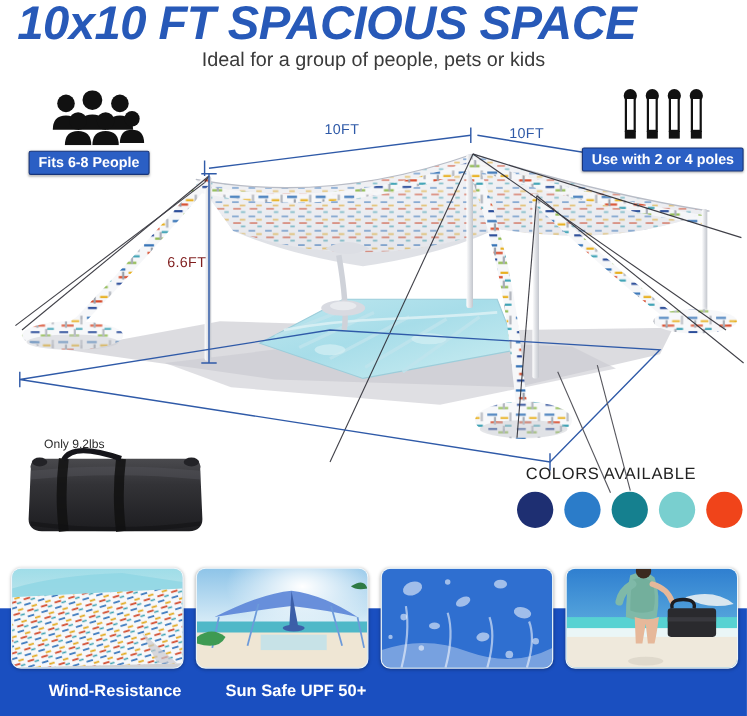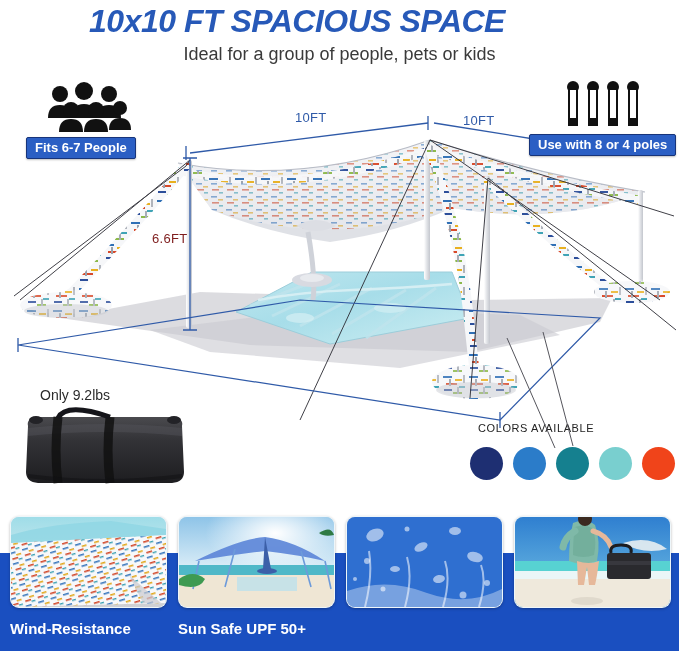--- a/index.html
+++ b/index.html
@@ -8,21 +8,21 @@
     background:#ffffff;
     font-family:"Liberation Sans",sans-serif;
     overflow:hidden;position:relative;
   }
   #stage{position:absolute;inset:0;width:679px;height:651px;overflow:hidden;background:#fff;}
 
   
   .title{
     position:absolute;left:0;top:2px;width:594px;text-align:center;
     font-family:"Liberation Sans",sans-serif;
-    font-size:32px;font-weight:bold;font-style:italic;
+    font-size:43px;font-weight:bold;font-style:italic;
     color:#2759b8;letter-spacing:-0.5px;line-height:38px;
     white-space:nowrap;
   }
   .subtitle{
     position:absolute;left:0;top:43px;width:679px;text-align:center;
     font-size:18px;font-weight:normal;color:#3a3a3a;line-height:22px;
     white-space:nowrap;
   }
 
   
@@ -43,49 +43,49 @@
   .dim{
     position:absolute;color:#2f5aa8;font-size:13px;font-weight:normal;
     white-space:nowrap;letter-spacing:.3px;
   }
   #dim-top-left{left:295px;top:110px;}
   #dim-top-right{left:463px;top:113px;}
   #dim-height{left:152px;top:231px;}
 
   
   #weight-label{
-    position:absolute;left:40px;top:387px;
-    font-size:14px;color:#2b2b2b;white-space:nowrap;
+    position:absolute;left:40px;top:398px;
+    font-size:11px;color:#2b2b2b;white-space:nowrap;
   }
 
   
   #colors-title{
     position:absolute;left:478px;top:422px;
-    font-size:11px;font-weight:normal;color:#222;letter-spacing:.6px;
+    font-size:15px;font-weight:normal;color:#222;letter-spacing:.6px;
     white-space:nowrap;
   }
   #swatches{position:absolute;left:470px;top:447px;width:200px;height:34px;}
   .swatch{
     position:absolute;top:0;width:33px;height:33px;border-radius:50%;
   }
 
   
   #bottom-band{
     position:absolute;left:0;top:553px;width:679px;height:98px;
     background:#1a4fc0;
   }
   .feat{position:absolute;top:516px;width:155px;}
   .feat-card{
     position:relative;width:155px;height:90px;border-radius:9px;
     overflow:hidden;background:#bcd9ea;
     box-shadow:0 1px 3px rgba(0,0,0,.28);
     border:1px solid rgba(255,255,255,.75);
   }
   .feat-label{
-    position:absolute;top:104px;left:0;width:155px;text-align:left;
+    position:absolute;top:104px;left:0;width:155px;text-align:right;
     color:#ffffff;font-size:15px;font-weight:bold;white-space:nowrap;
   }
   #feat-0{left:10px;} #feat-1{left:178px;}
   #feat-2{left:346px;} #feat-3{left:514px;}
 </style>
 </head>
 <body>
 
 <div id="stage">
 
@@ -230,39 +230,39 @@
       <circle cx="69" cy="12" r="8"></circle>
         <path d="M57,36 q0,-13 12,-13 q12,0 12,13 z"></path>
       <circle cx="31" cy="28" r="8"></circle>
         <path d="M19,50 q0,-13 12,-13 q12,0 12,13 z"></path>
       <circle cx="56" cy="28" r="8"></circle>
         <path d="M44,50 q0,-13 12,-13 q12,0 12,13 z"></path>
       <circle cx="80" cy="26" r="7"></circle>
         <path d="M69,48 q0,-12 11,-12 q11,0 11,12 z"></path>
     </g>
   </svg>
-  <div class="badge" id="badge-people" style="background: rgb(43, 95, 196);">Fits 6-7 People</div>
+  <div class="badge" id="badge-people" style="background: rgb(43, 95, 196);">Fits 6-8 People</div>
 
   <svg class="icon-poles" viewBox="0 0 80 50">
     <g>
       <circle cx="10" cy="7" r="6" fill="#111"></circle>
       <rect x="6" y="9" width="8" height="30" fill="#fff" stroke="#111" stroke-width="2"></rect>
       <rect x="5" y="39" width="10" height="7" fill="#111"></rect>
       <circle cx="30" cy="7" r="6" fill="#111"></circle>
       <rect x="26" y="9" width="8" height="30" fill="#fff" stroke="#111" stroke-width="2"></rect>
       <rect x="25" y="39" width="10" height="7" fill="#111"></rect>
       <circle cx="50" cy="7" r="6" fill="#111"></circle>
       <rect x="46" y="9" width="8" height="30" fill="#fff" stroke="#111" stroke-width="2"></rect>
       <rect x="45" y="39" width="10" height="7" fill="#111"></rect>
       <circle cx="70" cy="7" r="6" fill="#111"></circle>
       <rect x="66" y="9" width="8" height="30" fill="#fff" stroke="#111" stroke-width="2"></rect>
       <rect x="65" y="39" width="10" height="7" fill="#111"></rect>
     </g>
   </svg>
-  <div class="badge" id="badge-poles" style="background: rgb(43, 95, 196);">Use with 8 or 4 poles</div>
+  <div class="badge" id="badge-poles" style="background: rgb(43, 95, 196);">Use with 2 or 4 poles</div>
 
   <div class="dim" id="dim-top-left" style="color: rgb(47, 90, 168);">10FT</div>
   <div class="dim" id="dim-top-right" style="color: rgb(47, 90, 168);">10FT</div>
   <div class="dim" id="dim-height" style="color: #7f1d1d;">6.6FT</div>
 
   <div id="weight-label">Only 9.2lbs</div>
   <svg style="position:absolute;left:14px;top:406px;" width="182" height="85" viewBox="0 0 182 85">
     <defs>
       <linearGradient id="gBag" x1="0" y1="0" x2="0" y2="1">
         <stop offset="0" stop-color="#4a4a4e"></stop>

